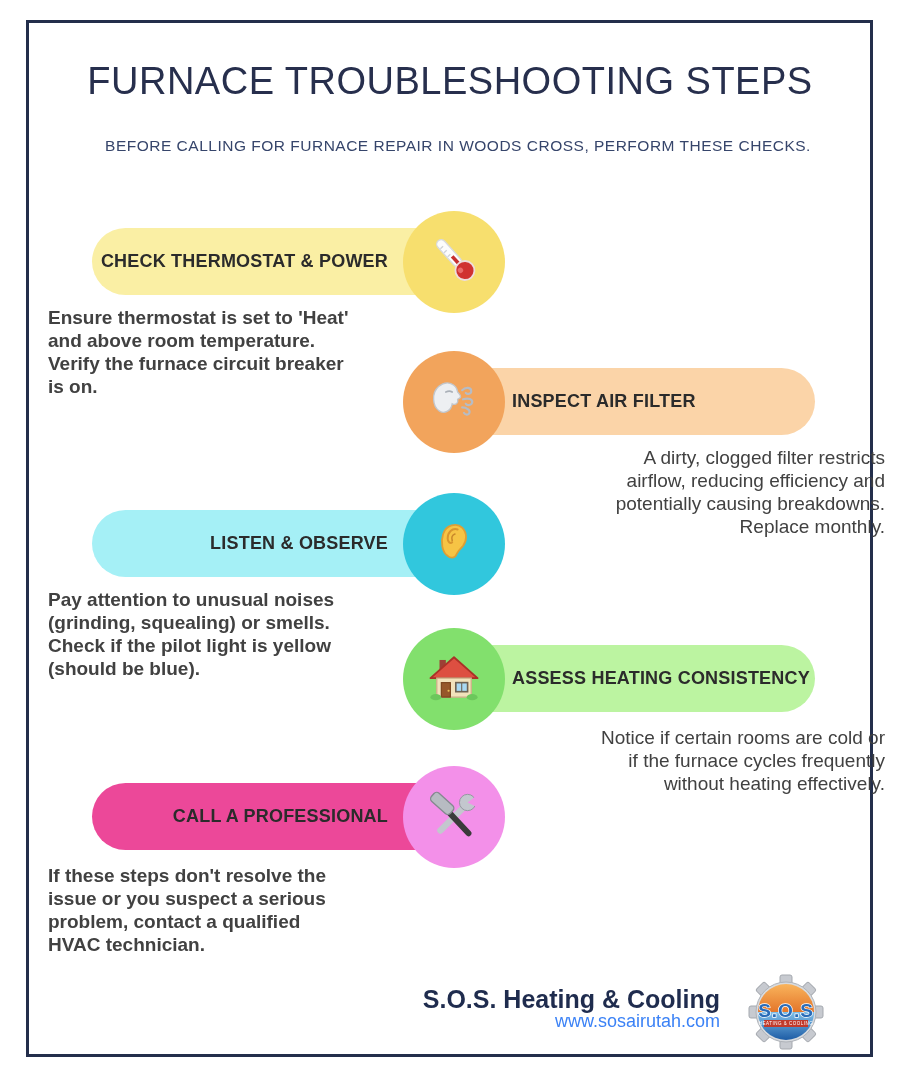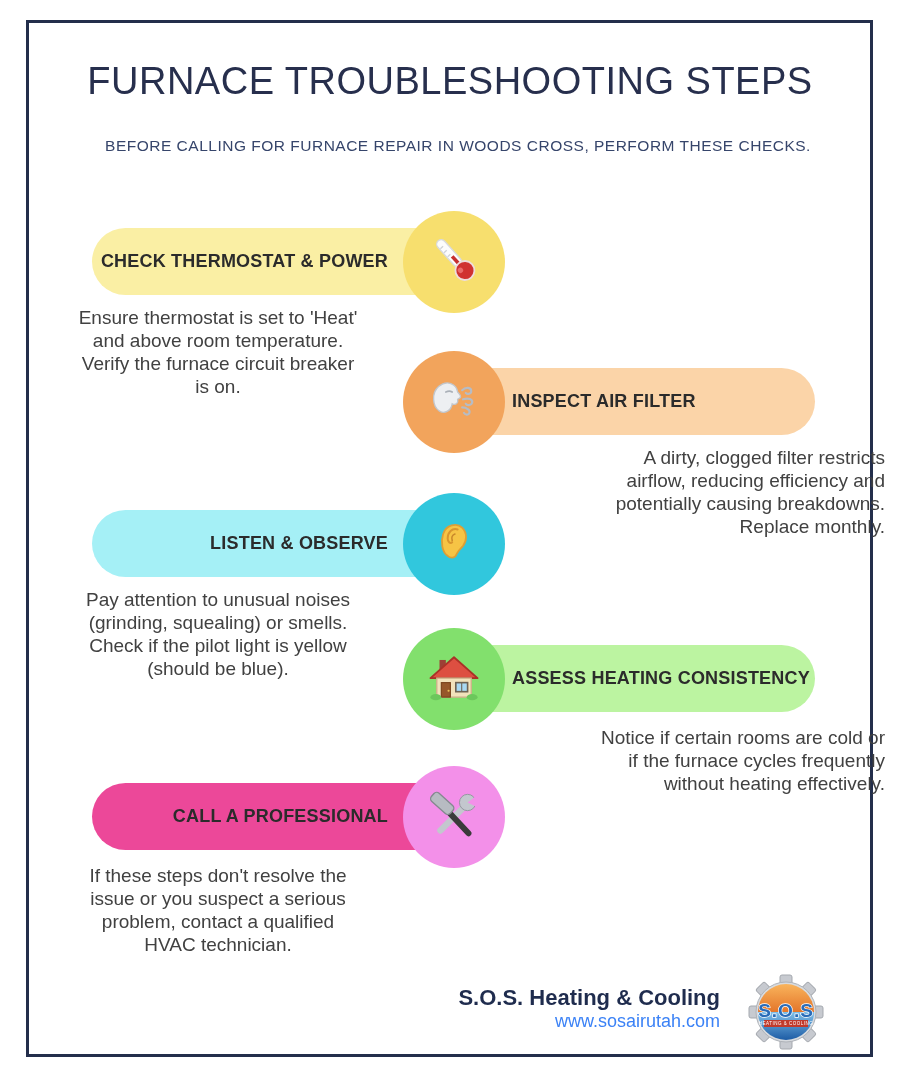--- a/index.html
+++ b/index.html
@@ -31,25 +31,25 @@
   }
   .circle {
     position:absolute; left:403px; width:102px; height:102px; border-radius:50%;
     display:flex; align-items:center; justify-content:center;
   }
   .circle svg { width:58px; height:58px; }
   .desc {
     position:absolute; margin:0; font-size:19px; line-height:23px; color:#414141;
     white-space:pre-line;
   }
-  .desc.left  { right:512px; width:340px; text-align:center; }
+  .desc.left  { right:512px; width:340px; text-align:left;font-weight:bold; }
   .desc.right { left:485px;  width:360px; text-align:right;margin-left:40px; }
   .company {
     position:absolute; right:180px; top:985px;
-    font-size:22px; font-weight:bold; color:#1f2c4e;
+    font-size:25px; font-weight:bold; color:#1f2c4e;
   }
   .website {
     position:absolute; right:180px; top:1011px;
     font-size:18px; color:#3b82f6;
   }
   .logo { position:absolute; left:744px; top:974px; width:84px; height:78px; }
   .logo svg { width:84px; height:78px; display:block; }
 </style>
 </head>
 <body>

